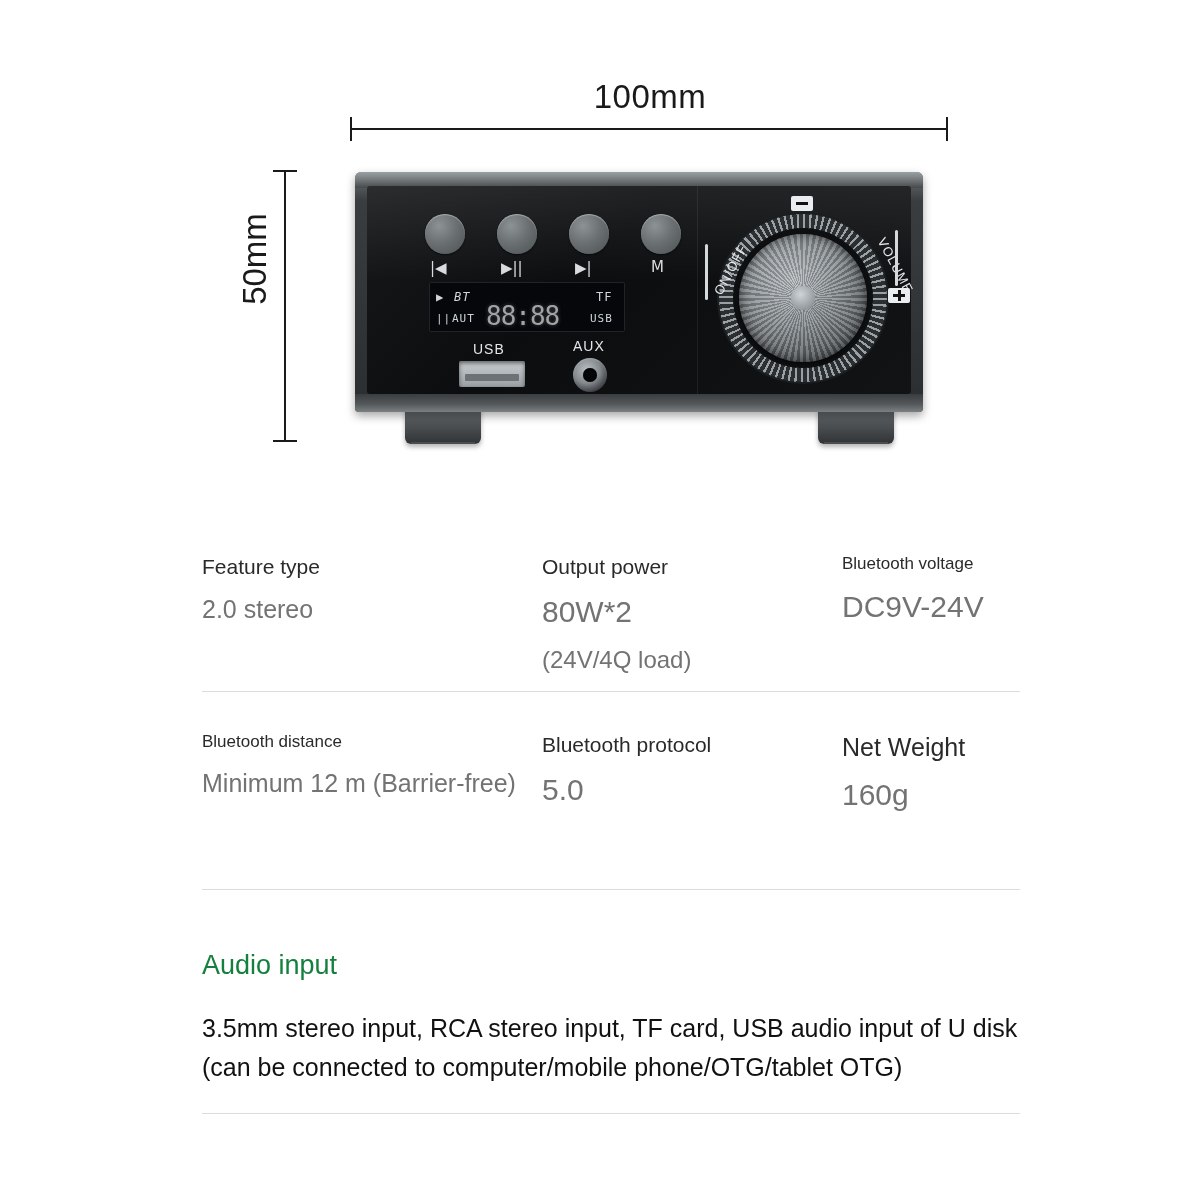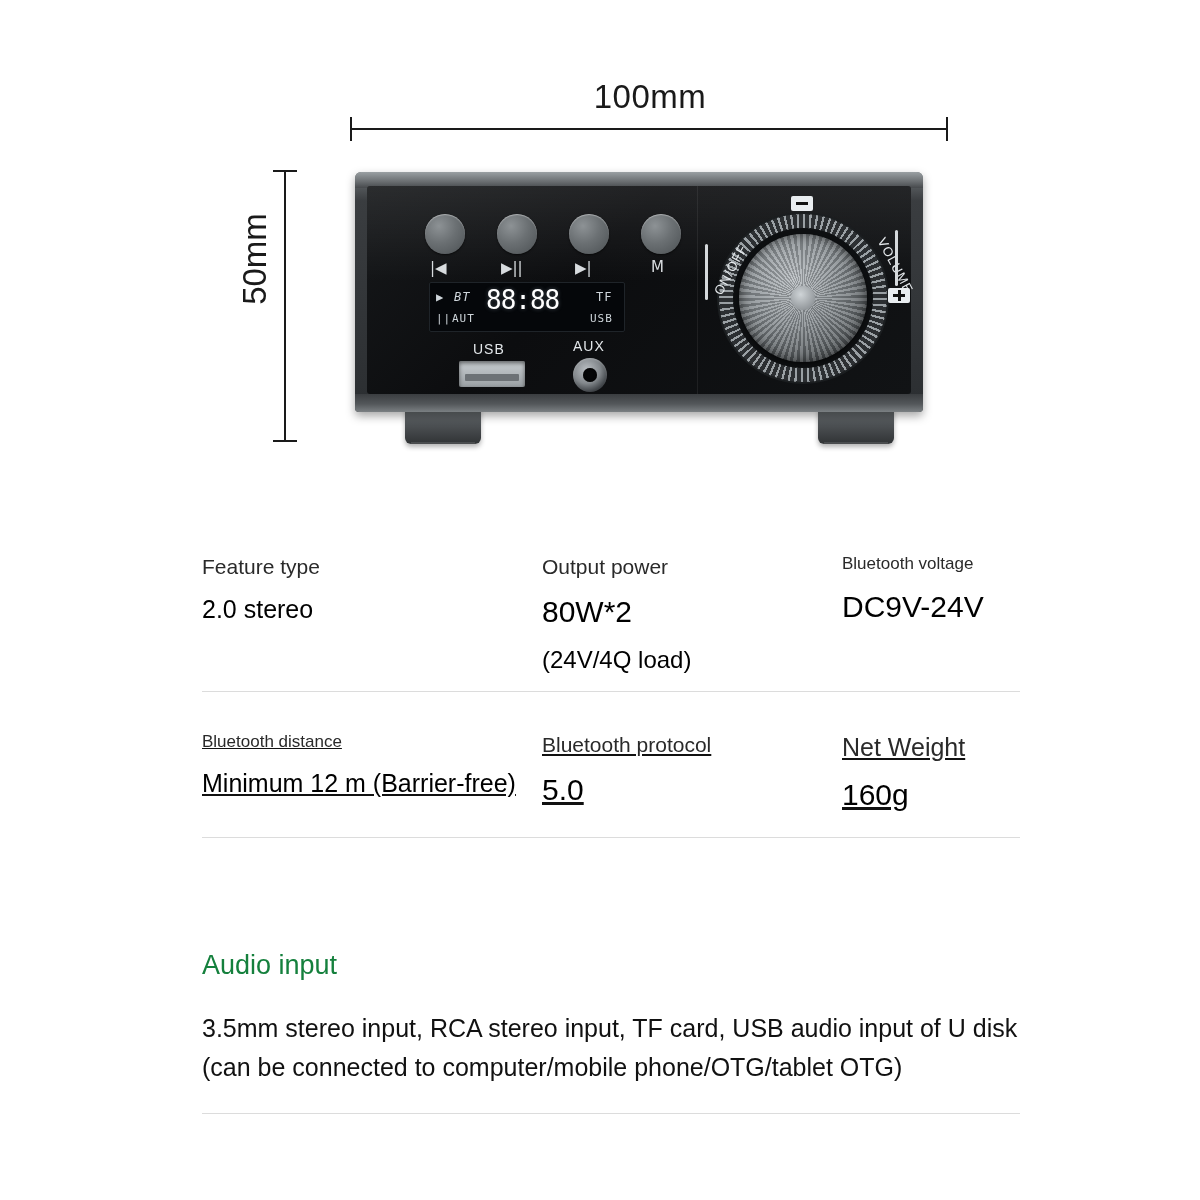--- a/index.html
+++ b/index.html
@@ -135,24 +135,24 @@
   }
   .lcd-seg {
     position: absolute;
     color: #cfd6db;
     font-family: "DejaVu Sans Mono", monospace;
     letter-spacing: 1px;
     line-height: 1;
   }
   .lcd-big {
     position: absolute;
-    left: 56px; top: 4px;
+    left: 56px; top: 20px;
     font-family: "DejaVu Sans Mono", monospace;
     font-size: 26px;
-    color: #ffffff;
+    color: #a3a3a3;
     letter-spacing: -1px;
     line-height: 1;
     text-shadow: 0 0 4px rgba(180,200,215,0.35);
   }
 
   
   .usb-label, .aux-label {
     position: absolute;
     color: #e3e7ea;
     font-size: 14px;
@@ -307,21 +307,21 @@
   .spec-key {
     font-size: 21px;
     color: #2a2a2a;
     margin-bottom: 16px;
     line-height: 1.2;
   }
   .spec-key.small { font-size: 17px; }
   .spec-key.big { font-size: 25px; }
   .spec-val {
     font-size: 30px;
-    color: #000000;
+    color: #737373;
     line-height: 1.15;
   }
   .spec-val.med { font-size: 25px; }
   .spec-val.sub {
     display: block;
     font-size: 24px;
     margin-top: 16px;
   }
 
   .audio-block {
@@ -415,21 +415,21 @@
         <div class="spec-key">Output power</div>
         <div class="spec-val">80W*2</div>
         <span class="spec-val sub">(24V/4Q load)</span>
       </div>
       <div class="spec-cell">
         <div class="spec-key small">Bluetooth voltage</div>
         <div class="spec-val">DC9V-24V</div>
       </div>
     </div>
 
-    <div class="spec-row last" style="padding-top:40px; padding-bottom:24px;text-decoration:underline;">
+    <div class="spec-row last" style="padding-top:40px; padding-bottom:76px;">
       <div class="spec-cell">
         <div class="spec-key small">Bluetooth distance</div>
         <div class="spec-val med">Minimum 12 m (Barrier-free)</div>
       </div>
       <div class="spec-cell">
         <div class="spec-key">Bluetooth protocol</div>
         <div class="spec-val">5.0</div>
       </div>
       <div class="spec-cell">
         <div class="spec-key big">Net Weight</div>

